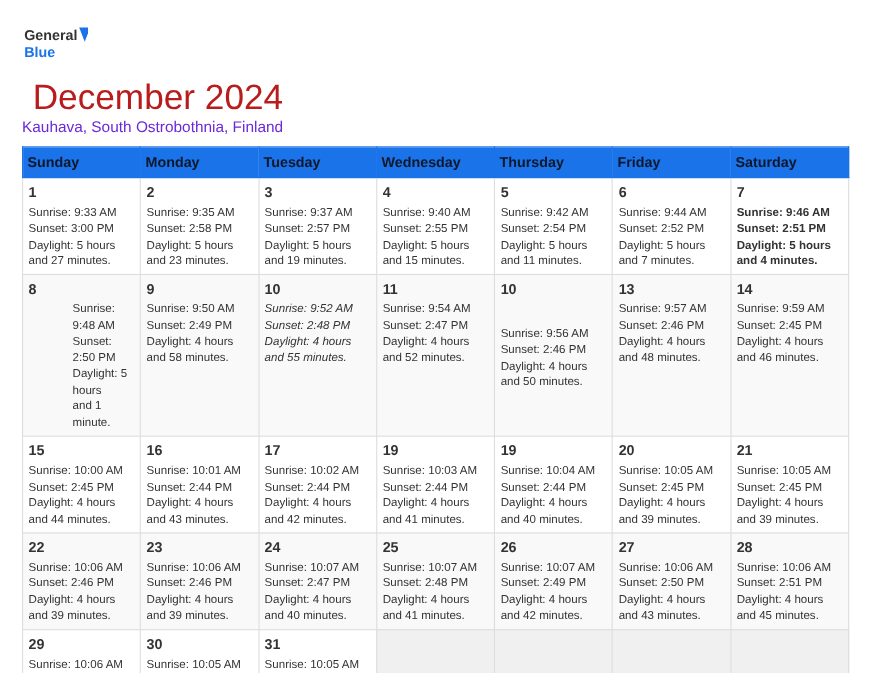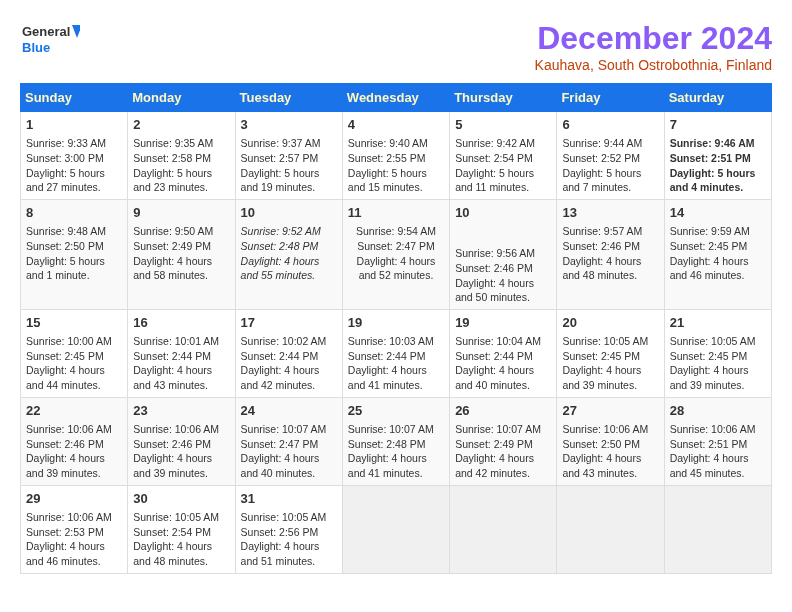--- a/index.html
+++ b/index.html
@@ -8,46 +8,47 @@
       background: #fff;
       width: 792px;
       min-height: 612px;
       padding: 20px;
     }
     .header-area {
       display: flex;
       justify-content: space-between;
       align-items: flex-start;
       margin-bottom: 10px;
+      flex-direction: column;
     }
     .logo {
       display: flex;
       align-items: center;
       gap: 4px;
     }
     .title-area {
       text-align: right;
     }
     .calendar-title {
       font-size: 32px;
-      font-weight: bold;
-      color: #8b5cf6;
+      font-weight: normal;
+      color: #b91c1c;
     }
     .calendar-subtitle {
       font-size: 14px;
-      color: #c2410c;
+      color: #6d28d9;
     }
     table {
       width: 100%;
       border-collapse: collapse;
       font-size: 11px;
     }
     thead tr th {
       background-color: #1a73e8;
-      color: #fef9c3;
+      color: #0f172a;
       padding: 6px 4px;
       text-align: left;
       font-size: 13px;
       font-weight: bold;
       border: 1px solid #1a73e8;
     }
     tbody tr td {
       border: 1px solid #ddd;
       vertical-align: top;
       padding: 4px 5px;
@@ -154,42 +155,42 @@
           <span class="day-number">7</span>
           <div class="day-info" style="white-space: pre-line; font-weight: bold;">Sunrise: 9:46 AM
 Sunset: 2:51 PM
 Daylight: 5 hours
 and 4 minutes.</div>
         </td>
       </tr>
       <tr>
         <td>
           <span class="day-number">8</span>
-          <div class="day-info" style="white-space: pre-line;">Sunrise: 9:48 AM
+          <div class="day-info" style="white-space: pre-line; margin-left: 40px;">Sunrise: 9:48 AM
 Sunset: 2:50 PM
 Daylight: 5 hours
 and 1 minute.</div>
         </td>
         <td>
           <span class="day-number">9</span>
           <div class="day-info" style="white-space: pre-line;">Sunrise: 9:50 AM
 Sunset: 2:49 PM
 Daylight: 4 hours
 and 58 minutes.</div>
         </td>
         <td>
           <span class="day-number">10</span>
           <div class="day-info" style="white-space: pre-line; font-style: italic;">Sunrise: 9:52 AM
 Sunset: 2:48 PM
 Daylight: 4 hours
 and 55 minutes.</div>
         </td>
         <td>
           <span class="day-number">11</span>
-          <div class="day-info" style="white-space: pre-line; text-align: center;">Sunrise: 9:54 AM
+          <div class="day-info" style="white-space: pre-line;">Sunrise: 9:54 AM
 Sunset: 2:47 PM
 Daylight: 4 hours
 and 52 minutes.</div>
         </td>
         <td>
           <span class="day-number">10</span>
           <div class="day-info" style="white-space: pre-line; margin-top: 24px;">Sunrise: 9:56 AM
 Sunset: 2:46 PM
 Daylight: 4 hours
 and 50 minutes.</div>

